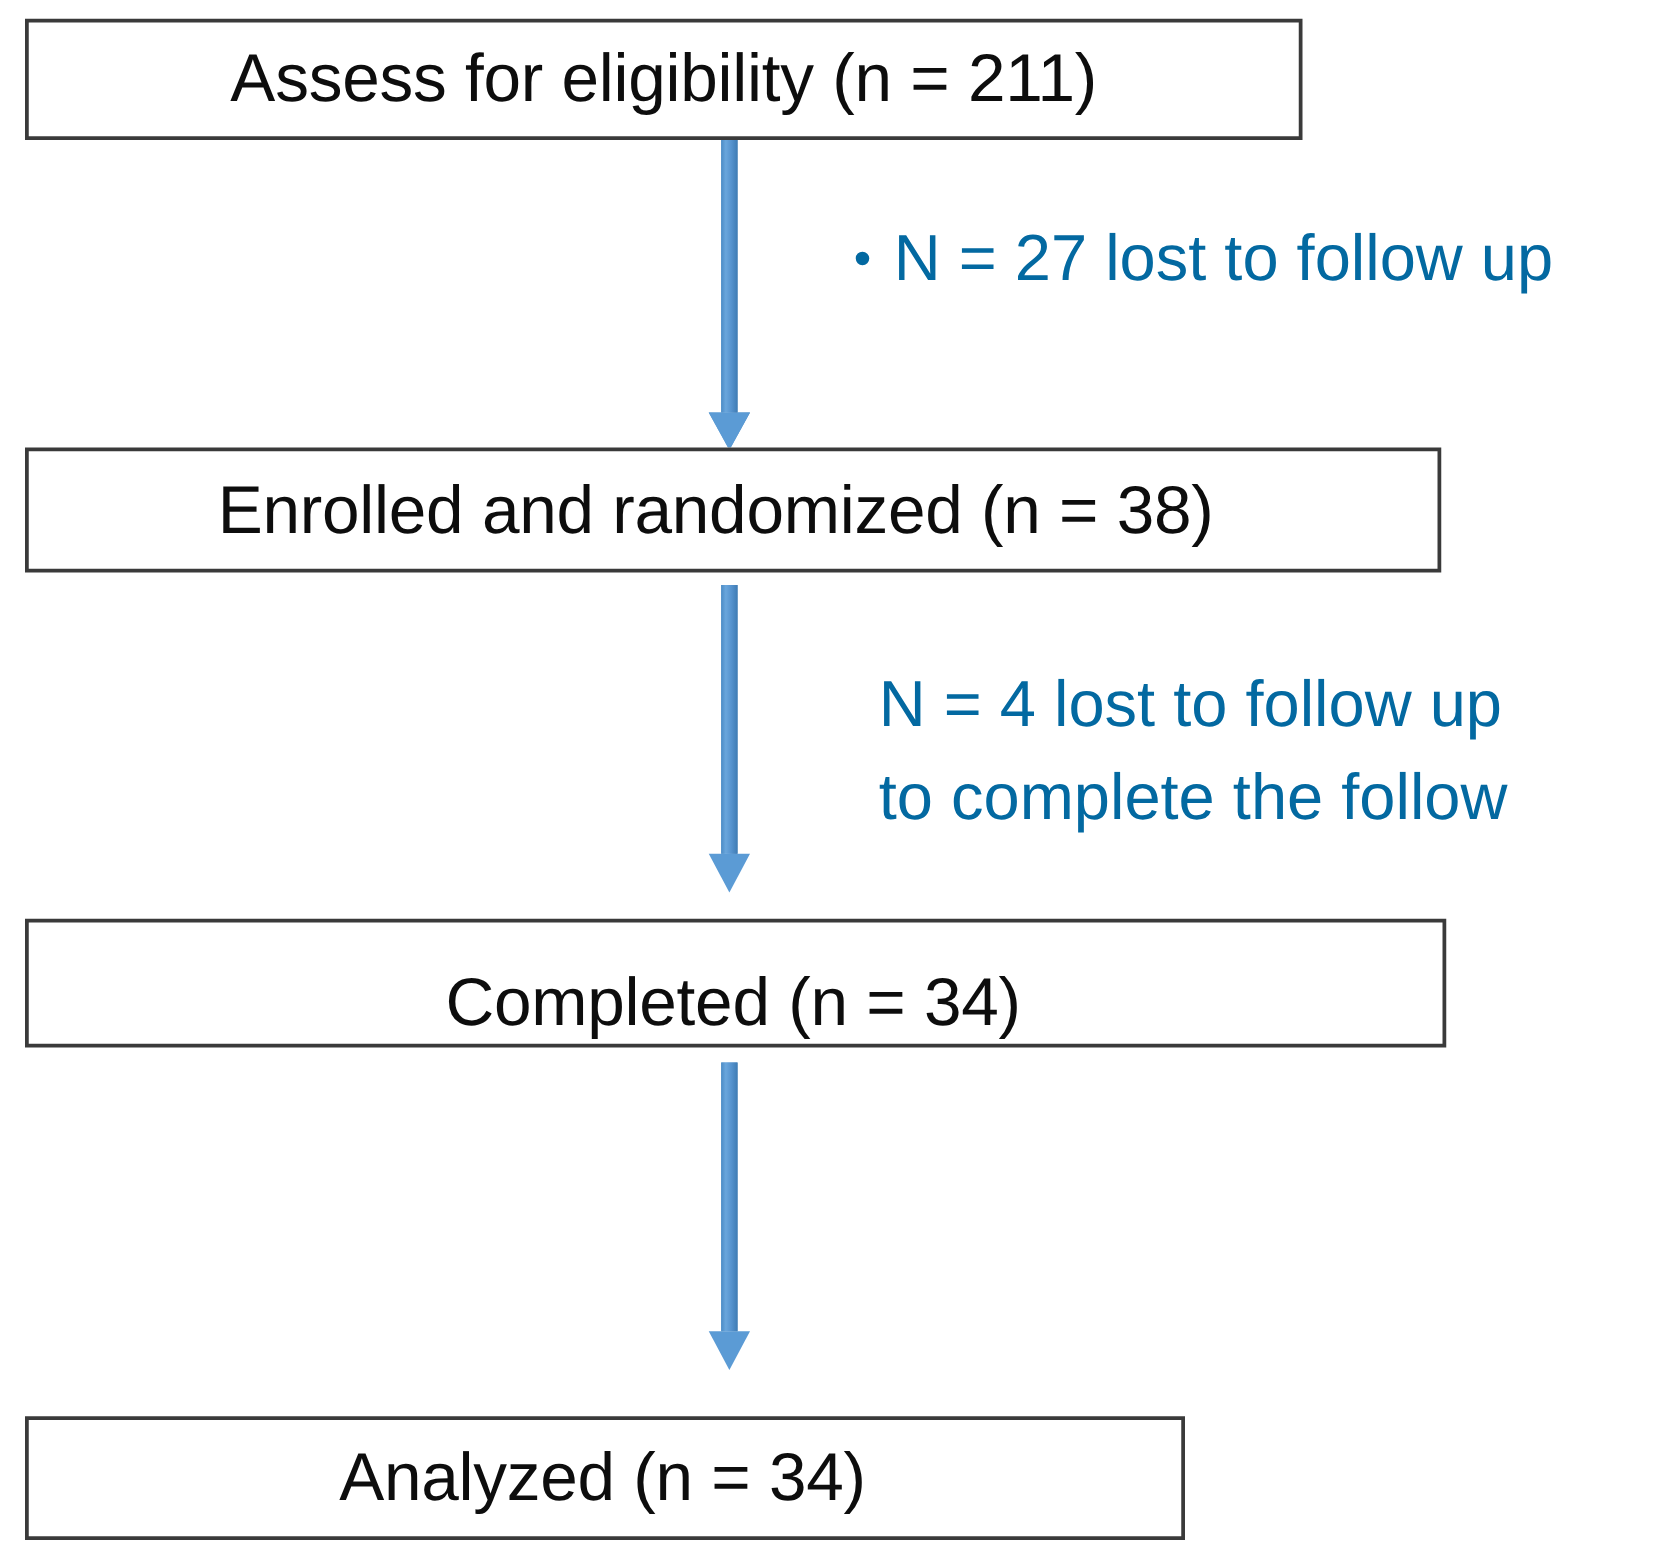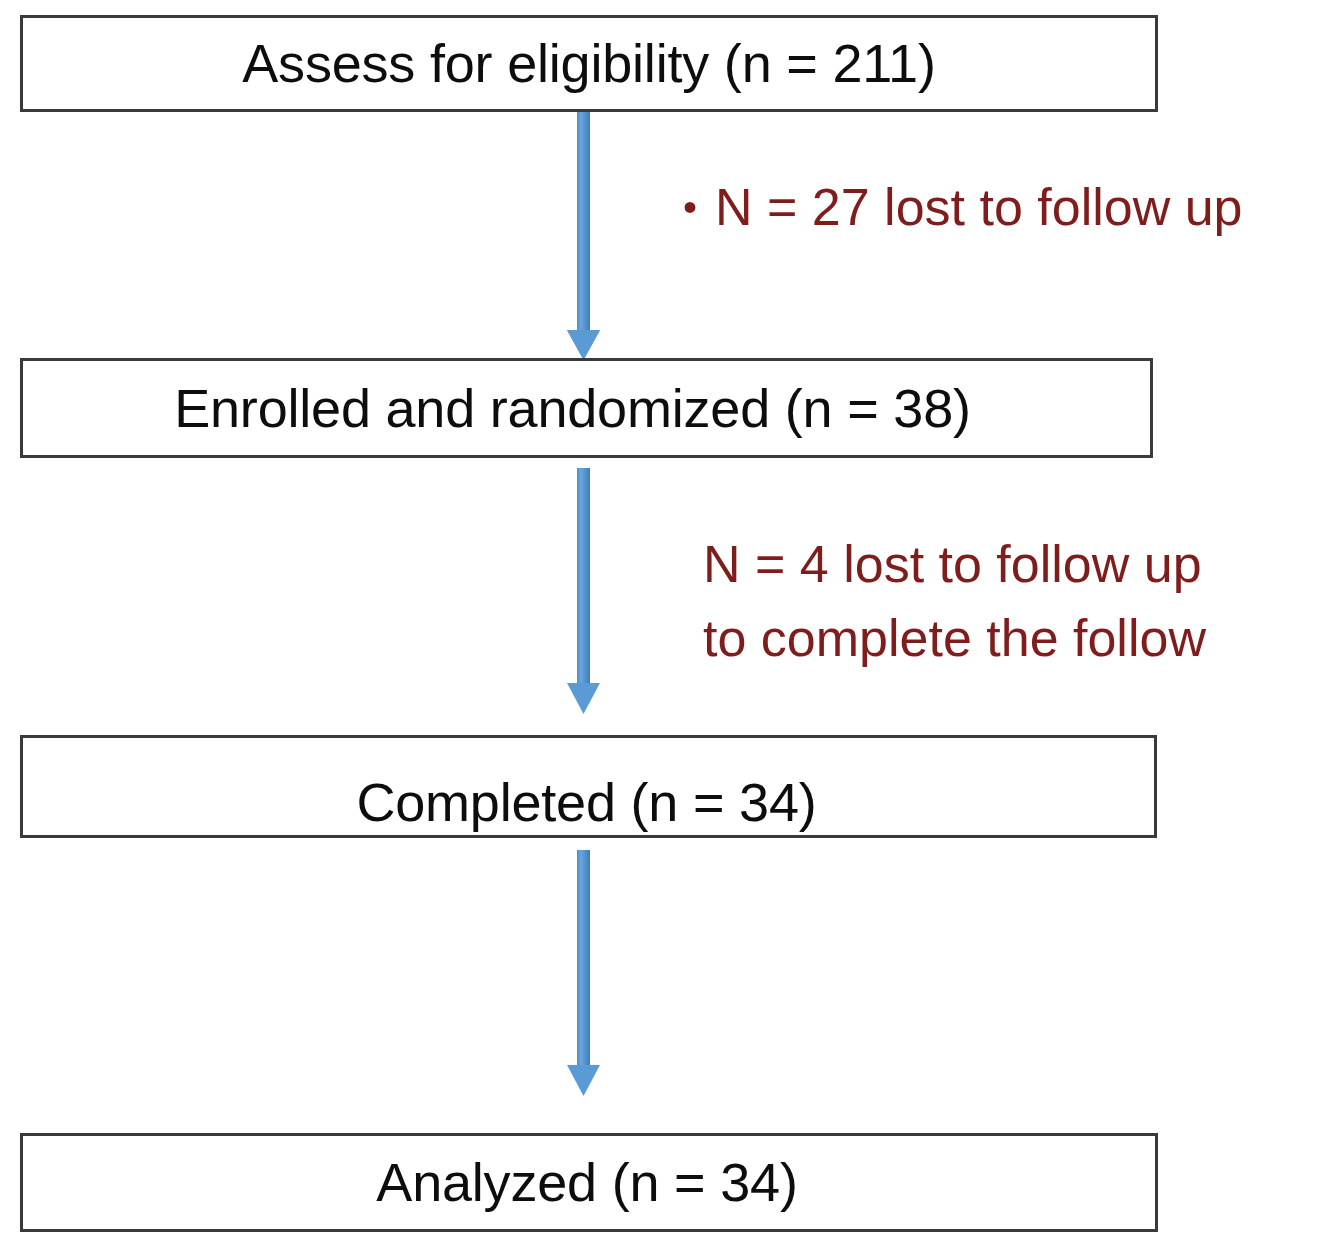--- a/index.html
+++ b/index.html
@@ -27,41 +27,41 @@
     justify-content: center;
   }
   .flow-box-label {
     font-size: 54px;
     line-height: 1.05;
     color: #0d0d0d;
     white-space: nowrap;
     letter-spacing: -0.2px;
   }
 
-  #box-assess   { left: 20px;  top: 15px;   width: 1138px; height: 97px; }
+  #box-assess   { left: 20px;  top: 15px;   width: 1022px; height: 97px; }
   #box-enrolled { left: 20px;  top: 358px;  width: 1133px; height: 100px; }
   #box-completed{ left: 20px;  top: 735px;  width: 1137px; height: 103px; }
-  #box-analyzed { left: 20px;  top: 1133px; width: 1138px; height: 99px; }
+  #box-analyzed { left: 20px;  top: 1133px; width: 928px; height: 99px; }
 
   
   #box-enrolled  .flow-box-label { transform: translateX(-14px); }
   #box-completed .flow-box-label { transform: translateX(-2px); margin-top: 32px; }
   #box-analyzed  .flow-box-label { transform: translateX(-2px); }
 
   
   .flow-arrow {
     position: absolute;
     left: 0;
     top: 0;
   }
 
   
   .annotation {
     position: absolute;
-    color: #7f1d1d;
+    color: #0369a1;
     font-size: 52px;
     line-height: 74px;
     white-space: nowrap;
   }
   #annot-dropout-1 {
     left: 683px;
     top: 170px;
   }
   #annot-dropout-2 {
     left: 703px;

